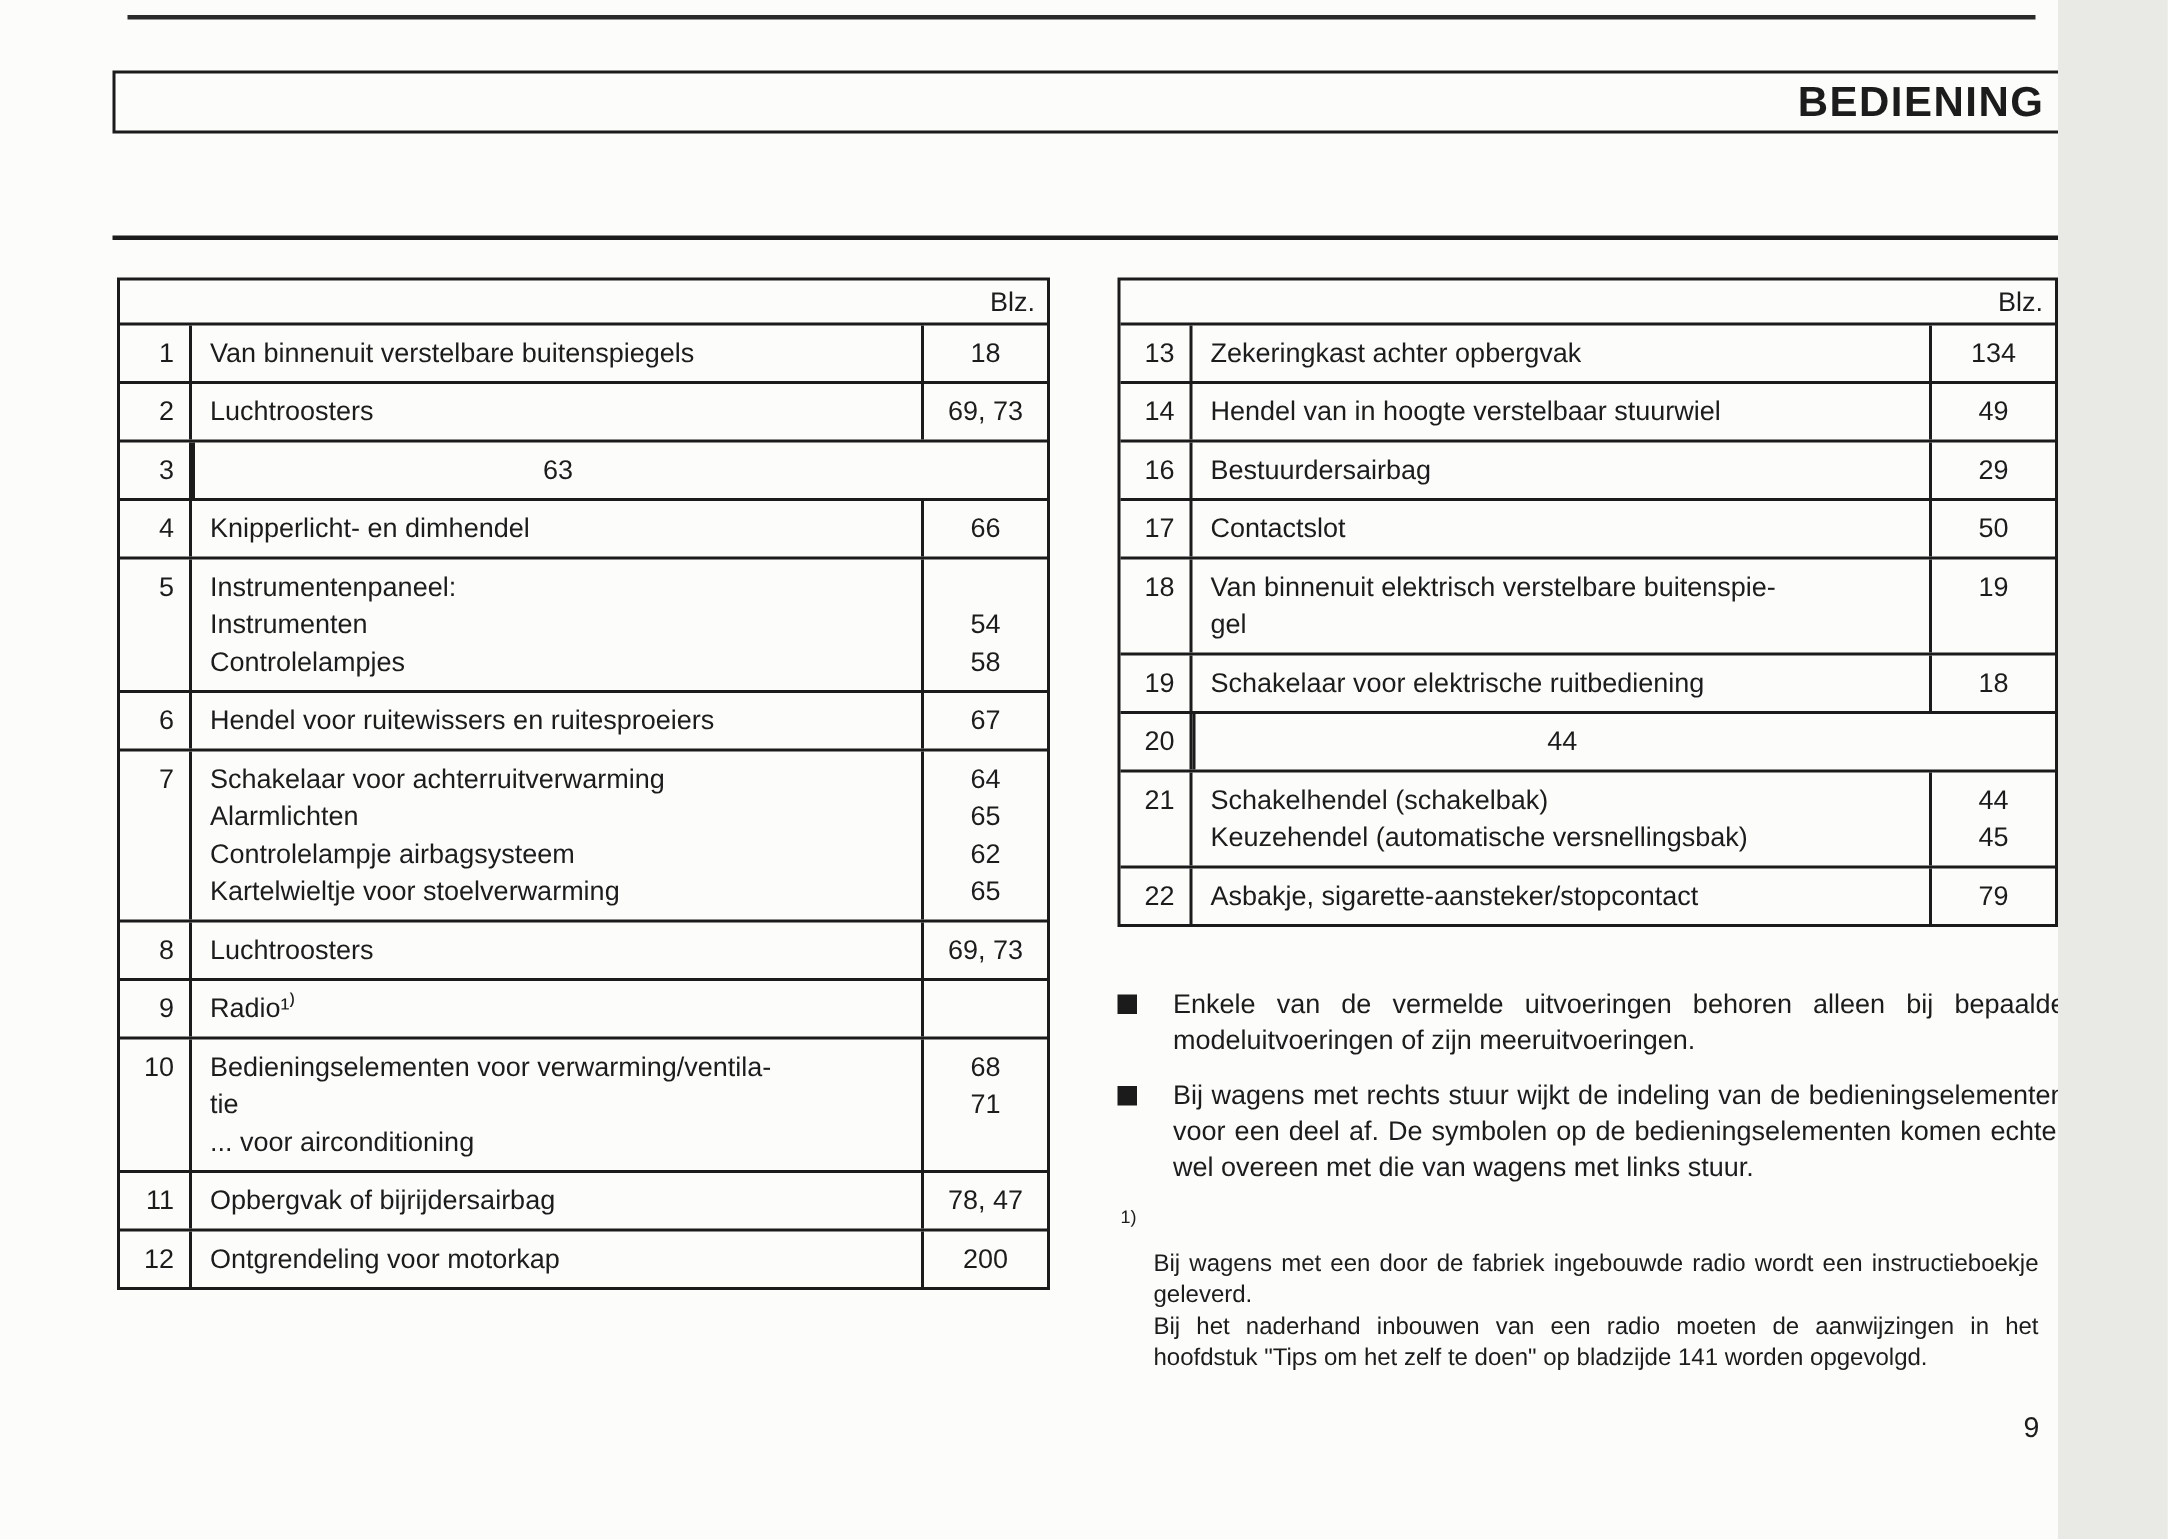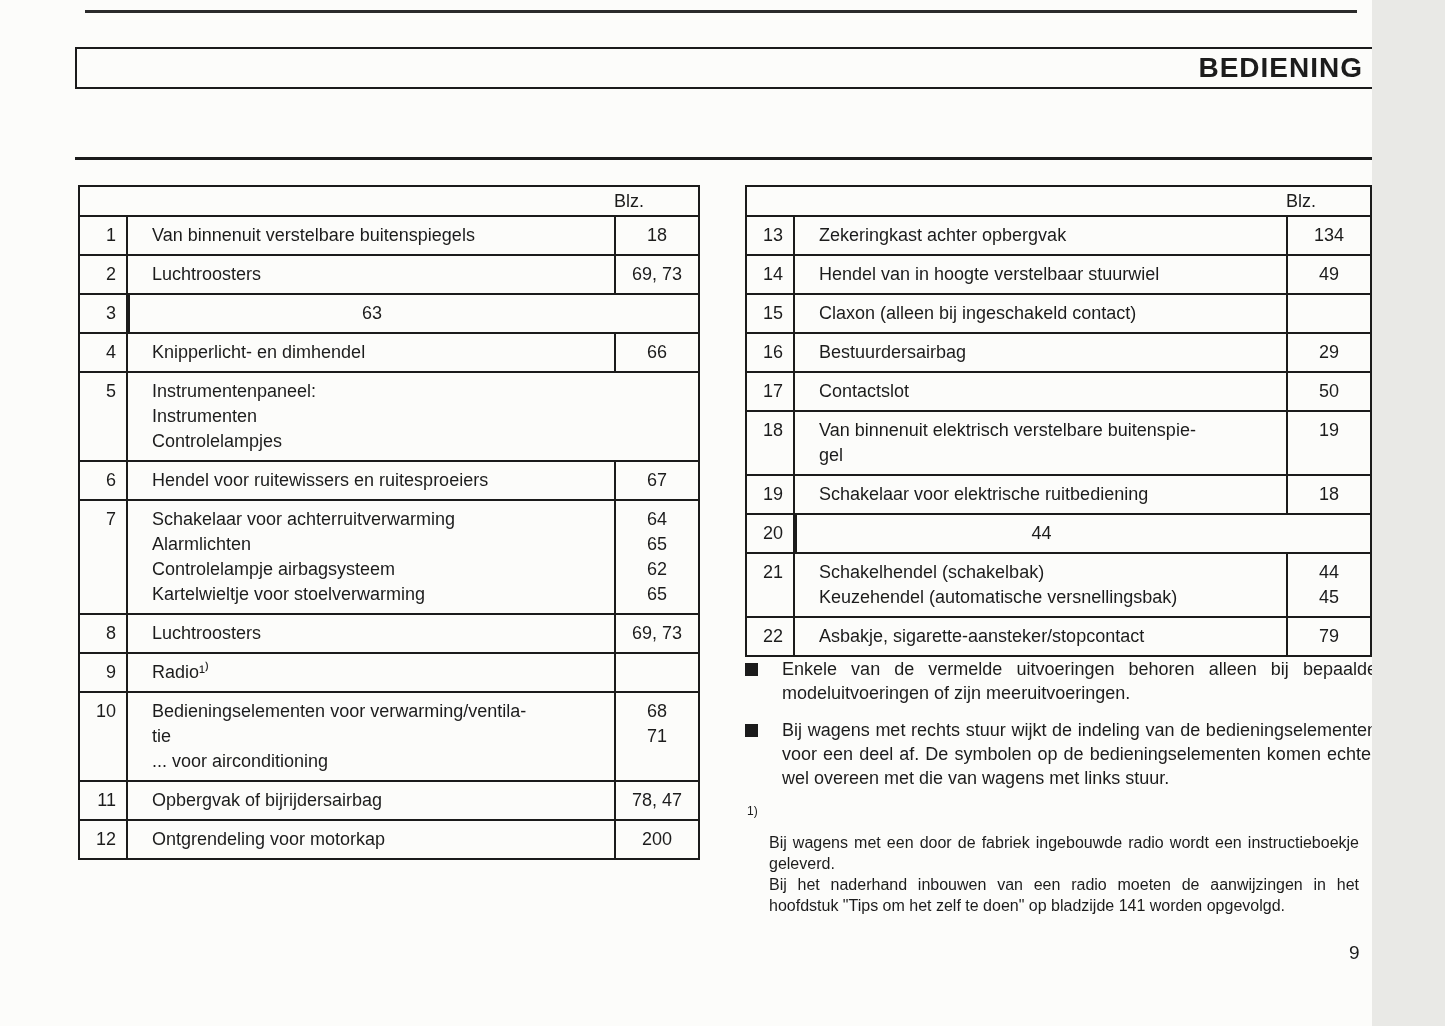--- a/index.html
+++ b/index.html
@@ -12,26 +12,26 @@
   .title-box { position:absolute; left:75px; top:47px; width:1300px; height:42px; border:2px solid #1b1b1b; background:#fcfcfa; }
   .title { position:absolute; right:10px; top:50%; transform:translateY(-50%); font-size:28px; font-weight:bold; letter-spacing:1px; }
 
   .rule { position:absolute; left:75px; top:157px; width:1300px; height:3px; background:#1b1b1b; }
 
   .ctable { position:absolute; top:185px; border:2px solid #1b1b1b; background:#fcfcfa; }
   .ctable.left  { left:78px;  width:622px; }
   .ctable.right { left:745px; width:627px; }
 
   .thead { display:grid; grid-template-columns:48px 1fr 84px; height:30px; align-items:center; border-bottom:2px solid #1b1b1b; }
-  .thead .blz { grid-column:3; text-align:left; padding-right:8px; font-size:18px; }
+  .thead .blz { grid-column:3; text-align:right; padding-right:8px; font-size:18px; }
 
   .trow { display:grid; grid-template-columns:48px 1fr 84px; font-size:18px; line-height:25px; }
   .trow + .trow { border-top:2px solid #1b1b1b; }
   .c-num   { text-align:right; padding:6px 10px 6px 0; border-right:2px solid #1b1b1b; }
-  .c-text  { padding:6px 6px 6px 24px; white-space:pre-line; }
+  .c-text  { padding:6px 6px 6px 12px; white-space:pre-line; }
   .c-pages { text-align:center; padding:6px 2px; border-left:2px solid #1b1b1b; white-space:pre-line; }
 
   .notes { position:absolute; left:745px; top:657px; width:632px; }
   .note { display:flex; gap:24px; margin-bottom:13px; }
   .bullet-sq { flex:0 0 13px; width:13px; height:13px; background:#1b1b1b; margin-top:6px; }
   .note-p { font-size:18px; line-height:24px; text-align:justify; }
 
   .footnote { display:flex; gap:5px; margin-top:5px; padding-left:2px; }
   .fn-label { font-size:12px; flex:0 0 17px; padding-top:1px; }
   .fn-text { font-size:16px; line-height:21px; text-align:justify; white-space:pre-line; width:590px;margin-top:29px; }
@@ -72,20 +72,23 @@
     <div class="trow">
       <div class="c-num">4</div>
       <div class="c-text">Knipperlicht- en dimhendel</div>
       <div class="c-pages">66</div>
     </div>
     <div class="trow">
       <div class="c-num">5</div>
       <div class="c-text">Instrumentenpaneel:
 Instrumenten
 Controlelampjes</div>
+      <div class="c-pages">
+54
+58</div>
     </div>
     <div class="trow">
       <div class="c-num">6</div>
       <div class="c-text">Hendel voor ruitewissers en ruitesproeiers</div>
       <div class="c-pages">67</div>
     </div>
     <div class="trow">
       <div class="c-num">7</div>
       <div class="c-text">Schakelaar voor achterruitverwarming
 Alarmlichten
@@ -134,25 +137,20 @@
       <div class="c-num">13</div>
       <div class="c-text">Zekeringkast achter opbergvak</div>
       <div class="c-pages">134</div>
     </div>
     <div class="trow">
       <div class="c-num">14</div>
       <div class="c-text">Hendel van in hoogte verstelbaar stuurwiel</div>
       <div class="c-pages">49</div>
     </div>
     <div class="trow">
-      <div class="c-num">15</div>
-      <div class="c-text">Claxon (alleen bij ingeschakeld contact)</div>
-      <div class="c-pages"></div>
-    </div>
-    <div class="trow">
       <div class="c-num">16</div>
       <div class="c-text">Bestuurdersairbag</div>
       <div class="c-pages">29</div>
     </div>
     <div class="trow">
       <div class="c-num">17</div>
       <div class="c-text">Contactslot</div>
       <div class="c-pages">50</div>
     </div>
     <div class="trow">

